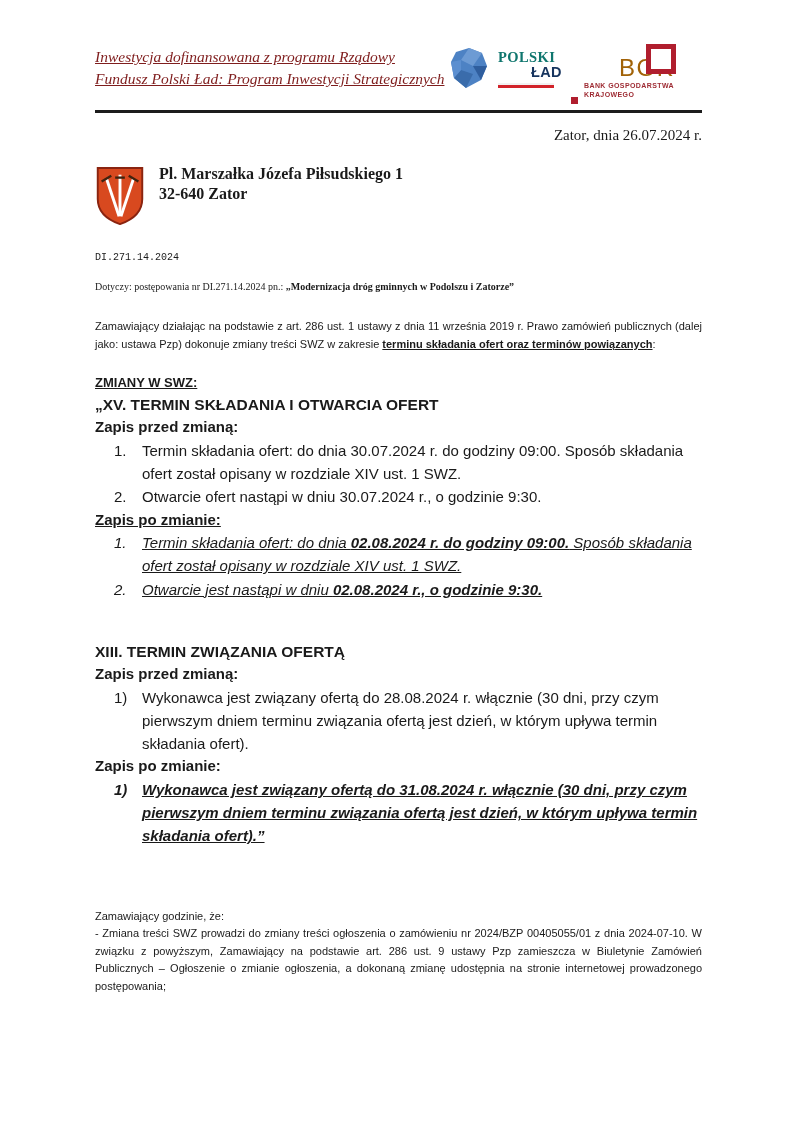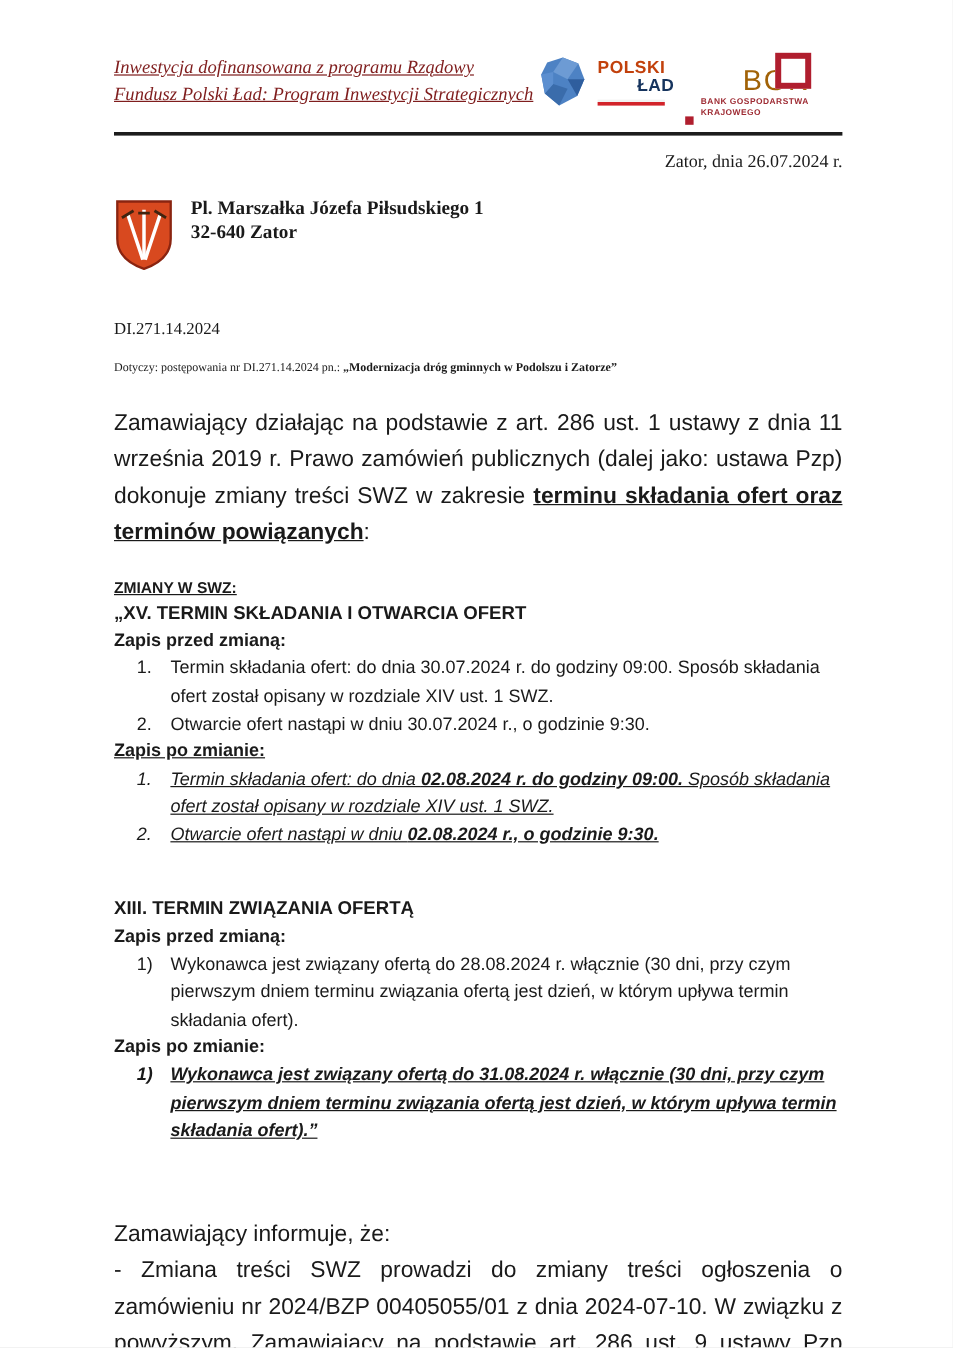--- a/index.html
+++ b/index.html
@@ -21,41 +21,41 @@
     font-family:"Liberation Serif",serif;
     font-style:italic;
     text-decoration:underline;
     font-size:15.5px;
     line-height:1.42;
     color:#7f1d1d;
   }
   .logos{display:flex;align-items:flex-start;gap:22px;margin-top:0;}
   .logo-pl{display:flex;align-items:flex-start;gap:7px;}
   .pl-text{display:flex;flex-direction:column;line-height:1.02;padding-top:4px;}
-  .pl-line1{font-size:14.5px;font-weight:700;letter-spacing:.4px;color:#c2410c;}
+  .pl-line1{font-size:14.5px;font-weight:700;letter-spacing:.4px;color:#0f766e;font-family:Liberation Serif, serif;}
   .pl-line2{font-size:14.5px;font-weight:700;letter-spacing:.4px;color:#16345e;padding-left:33px;}
   .pl-flag{margin-top:3px;width:56px;height:5px;display:flex;flex-direction:column;}
   .pl-flag .w{height:2px;background:#f2f2f2;}
   .pl-flag .r{height:3px;background:#d2232a;}
   .logo-bgk{position:relative;margin-top:8px;padding-top:2px;width:118px;}
   .bgk-abbr{font-size:24px;color:#a16207;letter-spacing:1.5px;line-height:1;margin-left:35px;}
   .bgk-square{position:absolute;top:-10px;left:62px;width:20px;height:20px;border:5px solid #b01e2e;background:#fff;}
   .bgk-sub{margin-top:2px;width:96px;font-size:7px;line-height:1.25;color:#9e2b33;letter-spacing:.4px;font-weight:700;}
   .bgk-dot{position:absolute;left:-13px;bottom:-4px;width:7px;height:7px;background:#b01e2e;}
   .divider{margin-top:10px;border-top:3px solid #1c1c1c;height:0;}
   .date-line{margin-top:14px;text-align:right;font-family:"Liberation Serif",serif;font-size:15px;}
   
   .sender{margin-top:20px;display:flex;gap:14px;align-items:flex-start;}
   .coa{flex:none;margin-top:2px;}
   .sender-text{font-family:"Liberation Serif",serif;font-weight:700;font-size:16px;line-height:1.3;}
-  .reference{margin-top:36px;font-family:Liberation Serif, serif;font-size:14px;}
+  .reference{margin-top:22px;font-family:Liberation Mono, monospace;font-size:10px;}
   .subject{margin-top:17px;font-family:"Liberation Serif",serif;font-size:10px;line-height:1.45;text-align:justify;}
   .subject .b{font-weight:700;}
   
-  .para{font-size:19px;line-height:1.6;text-align:justify;}
+  .para{font-size:11px;line-height:1.6;text-align:justify;}
   .intro{margin-top:24px;}
   .bu{font-weight:700;text-decoration:underline;}
   .sec-heading{margin-top:22px;font-size:13px;font-weight:700;text-decoration:underline;}
   .sub-heading{margin-top:3px;font-size:15.5px;font-weight:700;line-height:1.5;}
   .zap-label{font-size:15px;font-weight:700;line-height:1.5;}
   .zap-label.u{text-decoration:underline;}
   .list{font-size:15px;line-height:1.55;}
   .li{display:flex;padding-left:19px;}
   .li-marker{flex:none;width:28px;}
   .li-text{flex:1;padding-right:2px;}
@@ -148,21 +148,21 @@
   </div>
 
   <div class="zap-label u">Zapis po zmianie:</div>
   <div class="list">
     <div class="li">
       <span class="li-marker i">1.</span>
       <span class="li-text"><span class="iu">Termin składania ofert: do dnia </span><span class="iu b">02.08.2024 r. do godziny 09:00.</span><span class="iu"> Sposób składania ofert został opisany w rozdziale XIV ust. 1 SWZ.</span></span>
     </div>
     <div class="li">
       <span class="li-marker i">2.</span>
-      <span class="li-text"><span class="iu">Otwarcie ofert nastąpi w dniu </span><span class="iu b">02.08.2024 r., o godzinie 9:30.</span><span class="iu"></span></span>
+      <span class="li-text"><span class="iu">Otwarcie jest nastąpi w dniu </span><span class="iu b">02.08.2024 r., o godzinie 9:30.</span><span class="iu"></span></span>
     </div>
   </div>
 
   <div class="gap-lg"></div>
 
   <div class="sub-heading">XIII. TERMIN ZWIĄZANIA OFERTĄ</div>
   <div class="zap-label">Zapis przed zmianą:</div>
   <div class="list">
     <div class="li">
       <span class="li-marker">1)</span>
@@ -174,18 +174,18 @@
     <div class="li">
       <span class="li-marker bi">1)</span>
       <span class="li-text biu">Wykonawca jest związany ofertą do 31.08.2024 r. włącznie (30 dni,  przy czym pierwszym dniem terminu związania ofertą jest dzień, w którym upływa termin składania ofert).”</span>
     </div>
   </div>
 
   <div class="gap-lg"></div>
   <div class="gap-md"></div>
 
   <div class="closing para">
-    <p>Zamawiający informuje, że:</p>
+    <p>Zamawiający godzinie, że:</p>
     <p>- Zmiana treści SWZ prowadzi do zmiany treści ogłoszenia o zamówieniu nr 2024/BZP 00405055/01 z dnia 2024-07-10. W związku z powyższym, Zamawiający na podstawie art. 286 ust. 9 ustawy Pzp zamieszcza w Biuletynie Zamówień Publicznych – Ogłoszenie o zmianie ogłoszenia, a dokonaną zmianę udostępnia na stronie internetowej prowadzonego postępowania;</p>
 
   </div>
 
 </div>
 
 </body></html>

